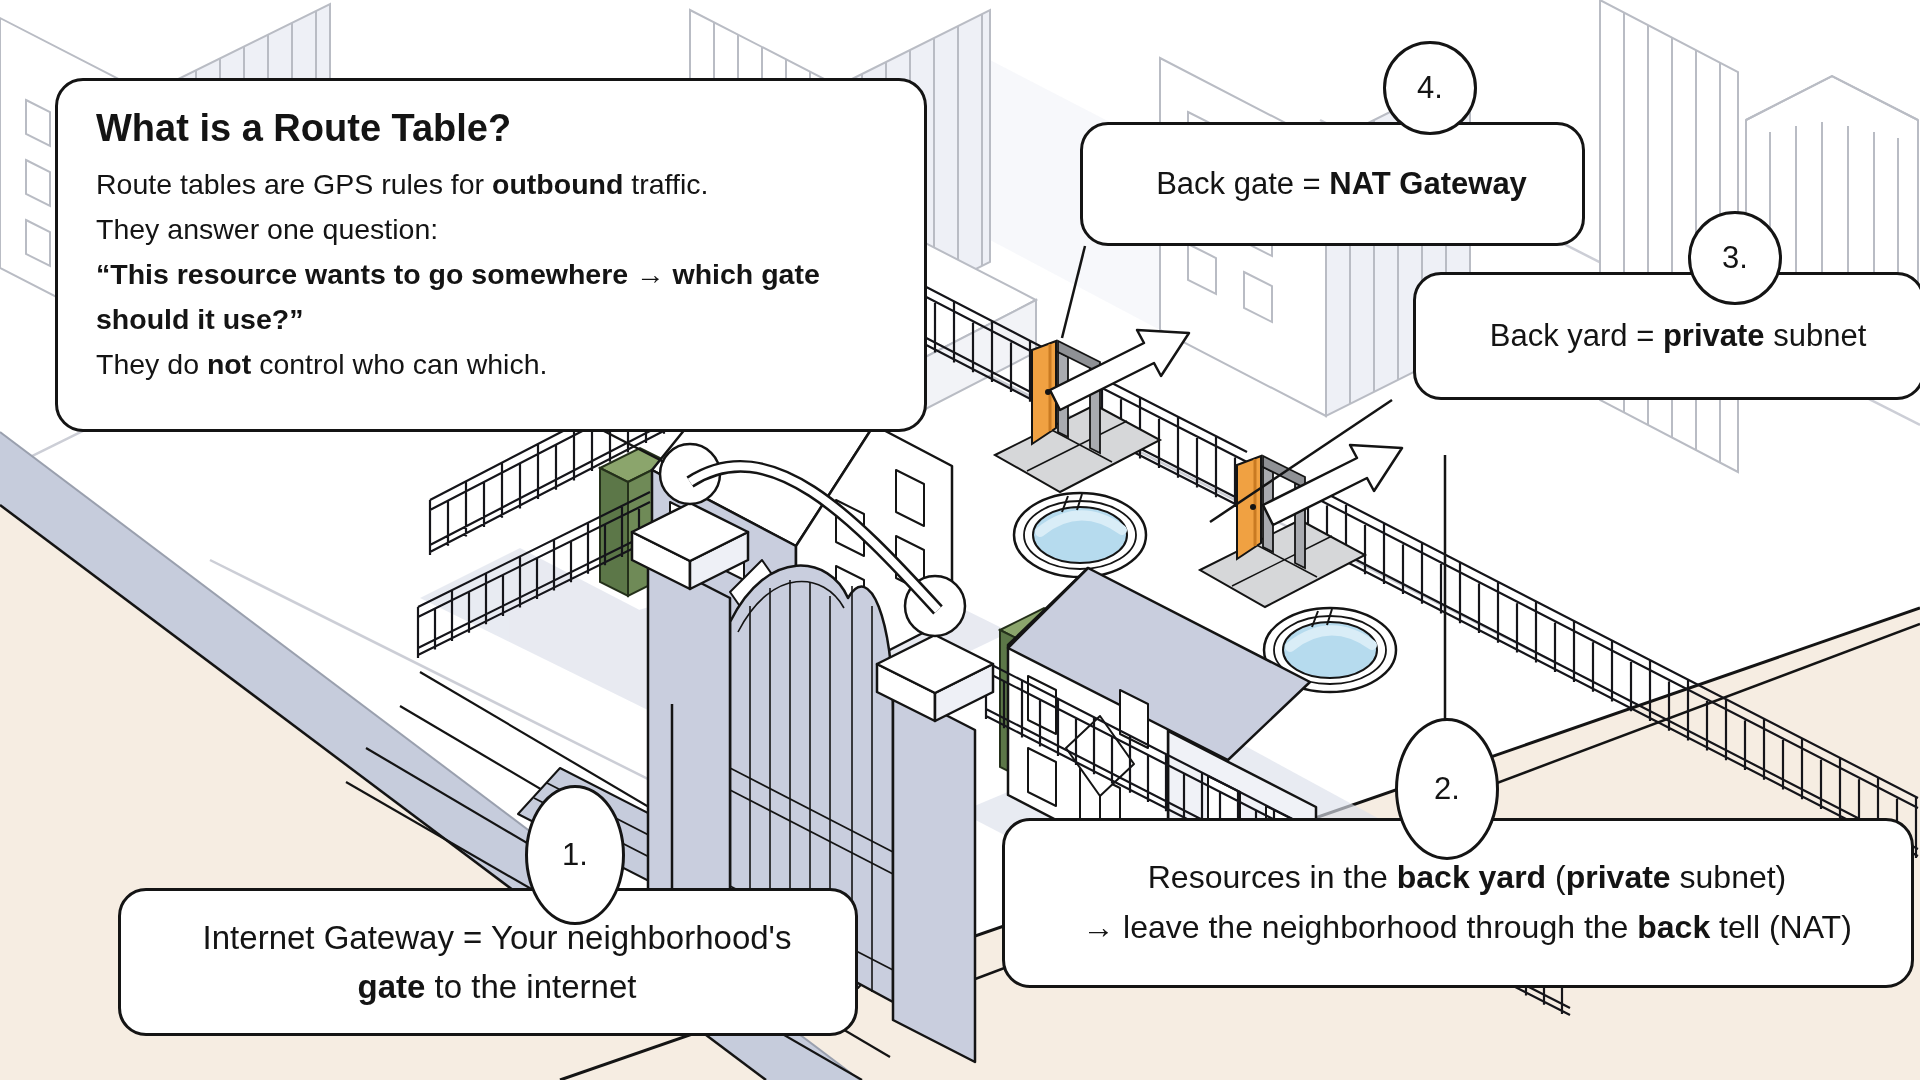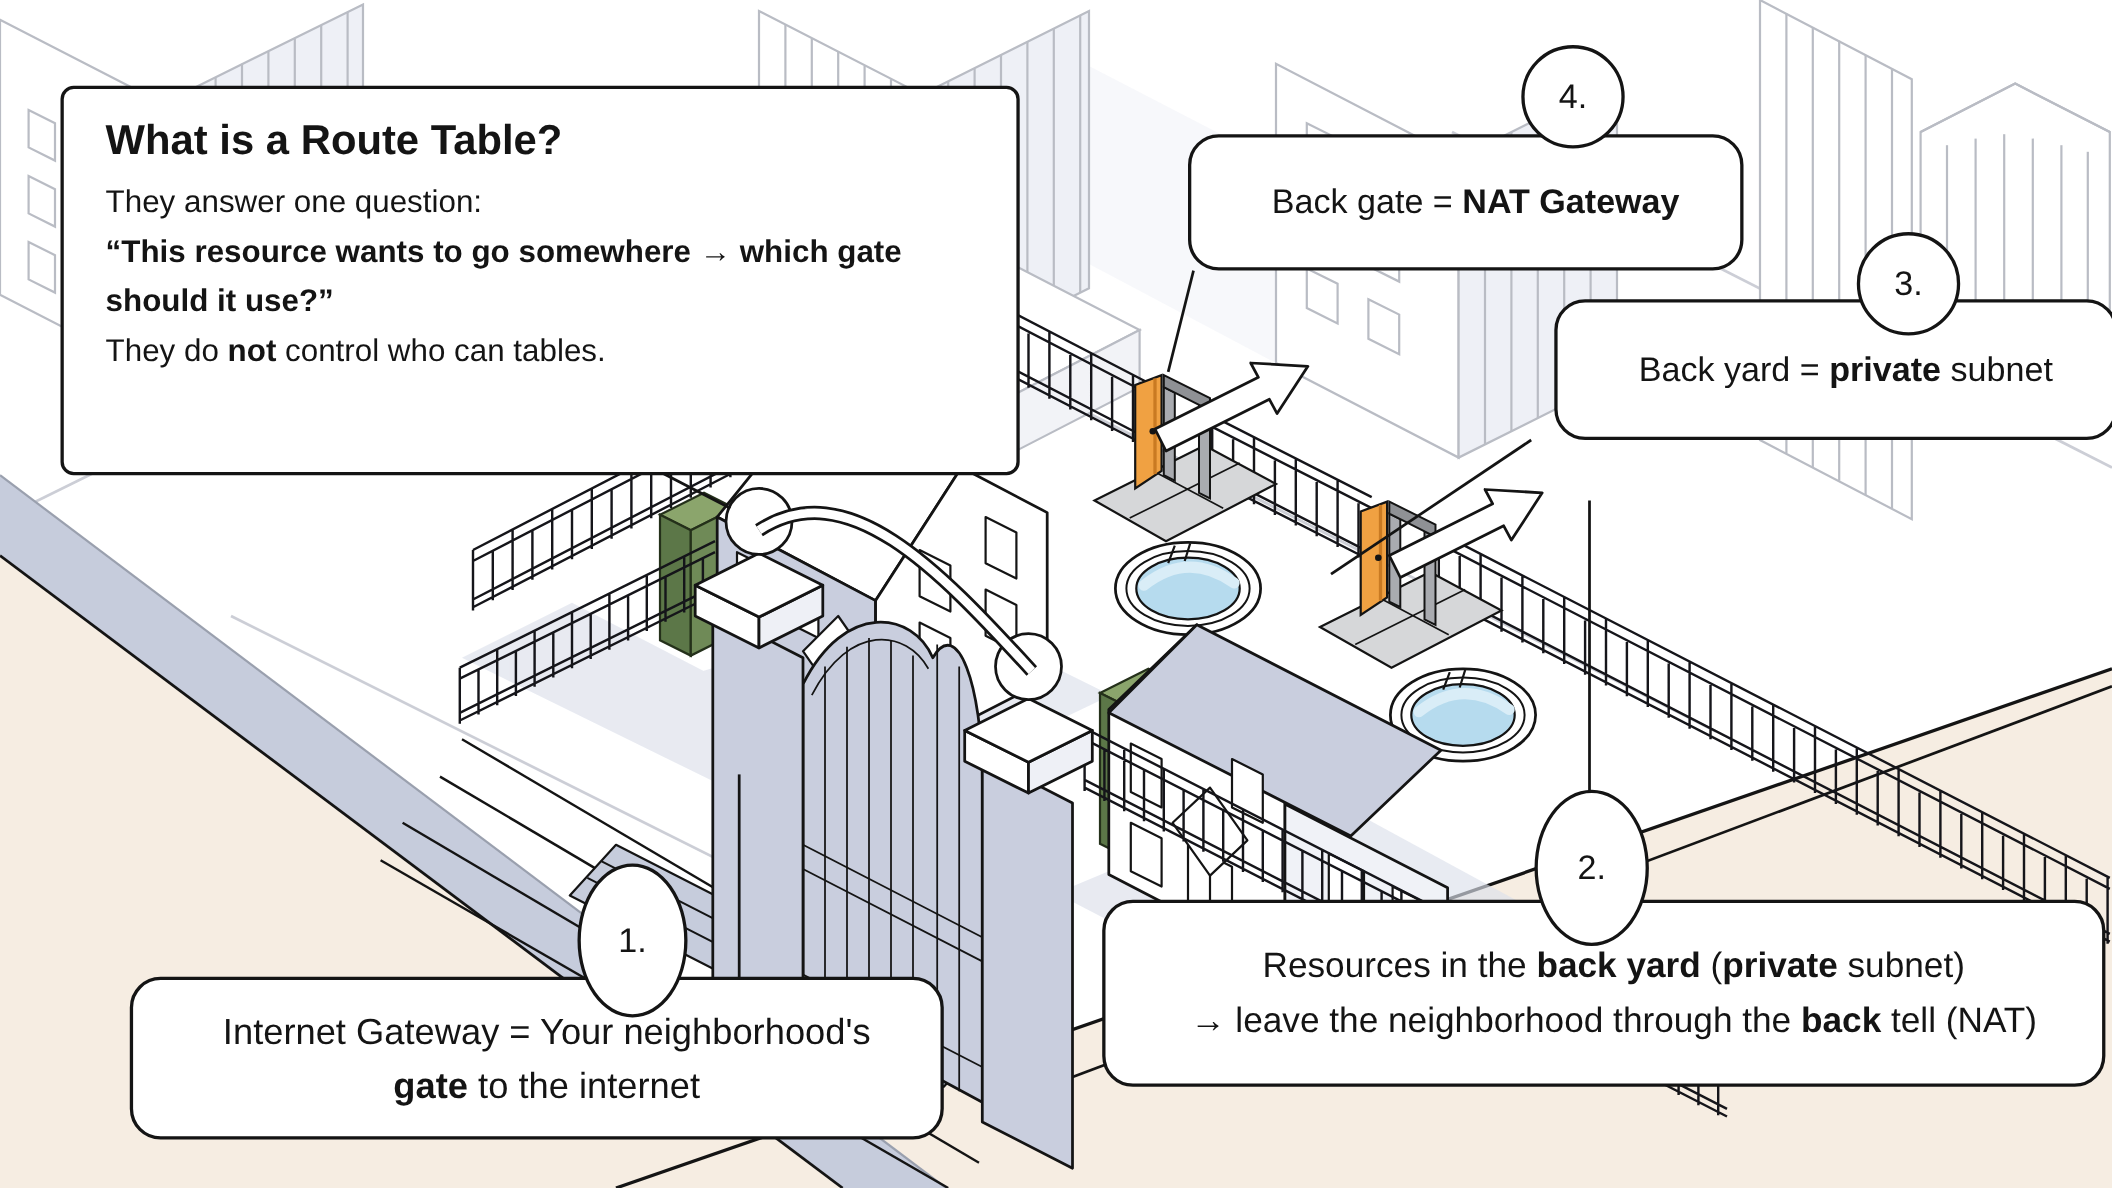--- a/index.html
+++ b/index.html
@@ -12,21 +12,21 @@
     position:absolute;background:#fff;border:3px solid #141414;border-radius:28px;
     box-sizing:border-box;z-index:5;padding-left:18px;
   }
   .callout.center{display:flex;align-items:center;justify-content:center;text-align:center;}
   .callout.col{display:flex;flex-direction:column;align-items:center;justify-content:center;text-align:left;}
   .num-circle{
     position:absolute;background:#fff;border:3px solid #141414;border-radius:50%;
     display:flex;align-items:center;justify-content:center;font-size:31px;z-index:6;box-sizing:border-box;
   }
   .b{font-weight:bold;}
-  #main-box{left:55px;top:78px;width:872px;height:354px;border-radius:12px;padding:22px 38px;}
+  #main-box{left:55px;top:78px;width:872px;height:354px;border-radius:28px;padding:22px 38px;}
   #main-box .title{font-size:38px;font-weight:bold;margin:4px 0 12px 0;}
   #main-box .line{font-size:28.5px;line-height:1.58;}
   #nat-box{left:1080px;top:122px;width:505px;height:124px;font-size:31px;}
   #private-box{left:1413px;top:272px;width:512px;height:128px;font-size:31px;text-align:right;}
   #resources-box{left:1002px;top:818px;width:912px;height:170px;font-size:32px;line-height:1.55;}
   #igw-box{left:118px;top:888px;width:740px;height:148px;font-size:33px;line-height:1.5;}
   #circle-4{left:1383px;top:41px;width:94px;height:94px;}
   #circle-3{left:1688px;top:211px;width:94px;height:94px;}
   #circle-1{left:525px;top:785px;width:100px;height:140px;}
   #circle-2{left:1395px;top:718px;width:104px;height:142px;}
@@ -307,23 +307,24 @@
     <path d="M602,430 L664,462"></path>
     <path d="M1085,246 L1062,338"></path>
     <path d="M1392,400 L1210,522"></path>
     <path d="M1445,455 L1445,724"></path>
     <path d="M672,704 L672,890"></path>
   </g>
 </svg>
 
 <div class="callout" id="main-box">
   <div class="title">What is a Route Table?</div>
+  <div class="line"><span>Route tables are GPS rules for </span><span class="b">outbound</span><span> traffic.</span></div>
   <div class="line"><span>They answer one question:</span></div>
   <div class="line"><span class="b">“This resource wants to go somewhere → which gate should it use?”</span></div>
-  <div class="line"><span>They do </span><span class="b">not</span><span> control who can tables.</span></div>
+  <div class="line"><span>They do </span><span class="b">not</span><span> control who can which.</span></div>
 </div>
 
 <div class="callout center" id="nat-box">
   <div><span>Back gate = </span><span class="b">NAT Gateway</span></div>
 </div>
 <div class="num-circle" id="circle-4">4.</div>
 
 <div class="callout center" id="private-box">
   <div><span>Back yard = </span><span class="b">private</span><span> subnet</span></div>
 </div>

